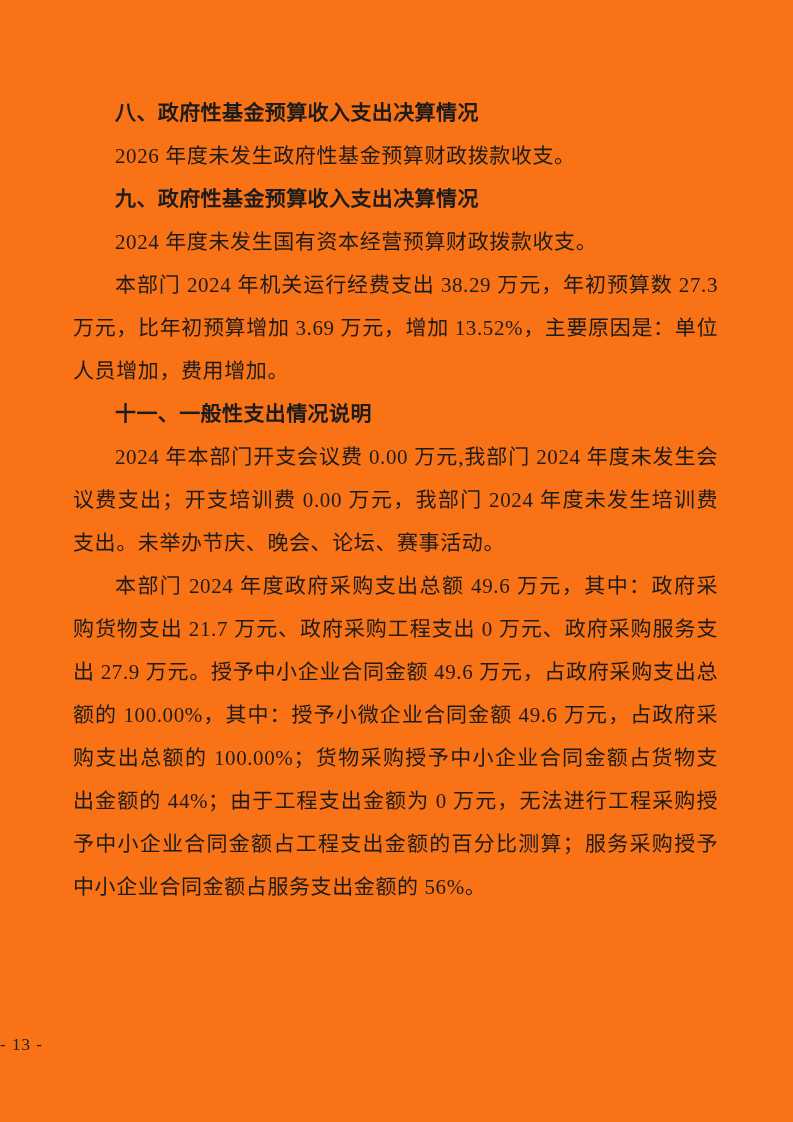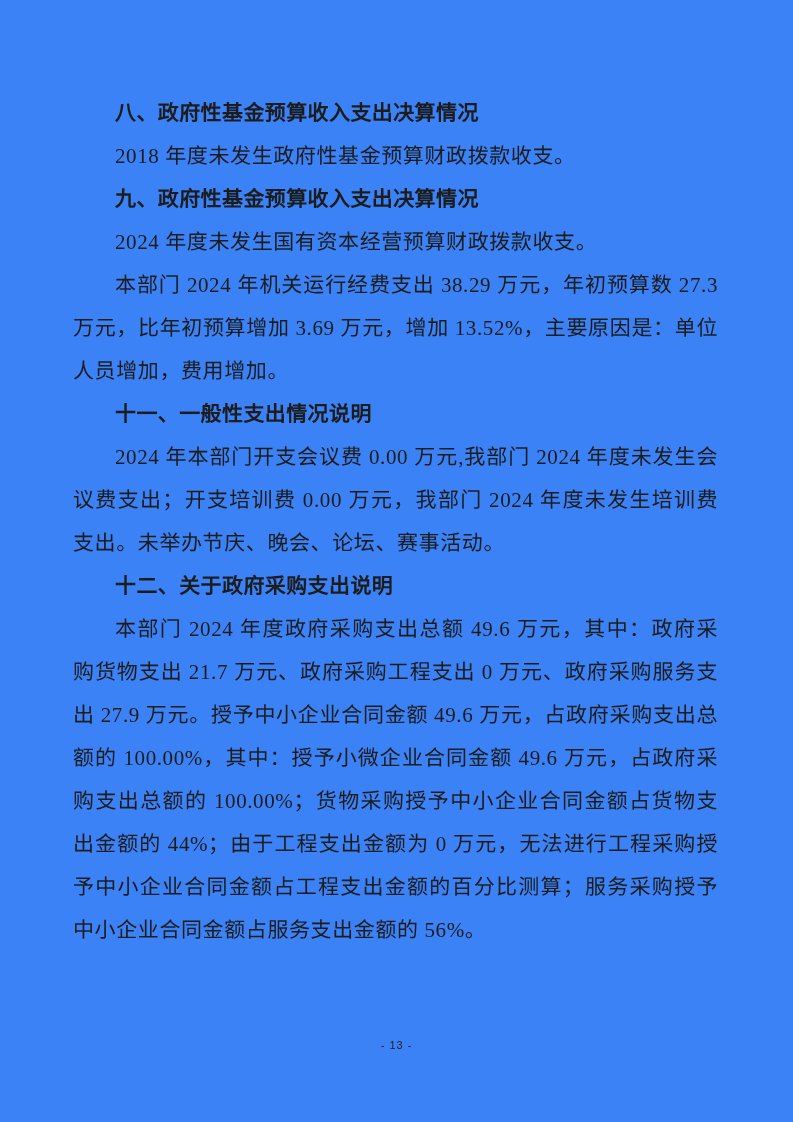--- a/index.html
+++ b/index.html
@@ -4,21 +4,21 @@
 <style>
   html, body {
     margin: 0;
     padding: 0;
     background: #ffffff;
   }
   .page {
     position: relative;
     width: 793px;
     height: 1122px;
-    background: #3b82f6;
+    background: #f97316;
     overflow: hidden;
     font-family: "Liberation Serif", "DejaVu Serif", serif;
     color: #1c1c1c;
   }
   .content {
     position: absolute;
     left: 73px;
     top: 92px;
     width: 645px;
     font-size: 21px;
@@ -32,37 +32,35 @@
   }
   .heading {
     font-weight: 700;
     letter-spacing: 0.4px;
   }
   .page-number {
     position: absolute;
     top: 1036px;
     left: 0;
     right: 0;
-    text-align: center;
-    font-family: Liberation Sans, sans-serif;
-    font-size: 11px;
+    font-family: Liberation Serif, serif;
+    font-size: 17px;
     line-height: 18px;
     color: #222222;
     letter-spacing: 1px;
   }
 </style>
 </head>
 <body>
 
 <div class="page">
   <main class="content">
     <p class="blk heading">八、政府性基金预算收入支出决算情况</p>
-    <p class="blk">2018 年度未发生政府性基金预算财政拨款收支。</p>
+    <p class="blk">2026 年度未发生政府性基金预算财政拨款收支。</p>
     <p class="blk heading">九、政府性基金预算收入支出决算情况</p>
     <p class="blk">2024 年度未发生国有资本经营预算财政拨款收支。</p>
     <p class="blk">本部门 2024 年机关运行经费支出 38.29 万元，年初预算数 27.3 万元，比年初预算增加 3.69 万元，增加 13.52%，主要原因是：单位人员增加，费用增加。</p>
     <p class="blk heading">十一、一般性支出情况说明</p>
     <p class="blk">2024 年本部门开支会议费 0.00 万元,我部门 2024 年度未发生会议费支出；开支培训费 0.00 万元，我部门 2024 年度未发生培训费支出。未举办节庆、晚会、论坛、赛事活动。</p>
-    <p class="blk heading">十二、关于政府采购支出说明</p>
     <p class="blk">本部门 2024 年度政府采购支出总额 49.6 万元，其中：政府采购货物支出 21.7 万元、政府采购工程支出 0 万元、政府采购服务支出 27.9 万元。授予中小企业合同金额 49.6 万元，占政府采购支出总额的 100.00%，其中：授予小微企业合同金额 49.6 万元，占政府采购支出总额的 100.00%；货物采购授予中小企业合同金额占货物支出金额的 44%；由于工程支出金额为 0 万元，无法进行工程采购授予中小企业合同金额占工程支出金额的百分比测算；服务采购授予中小企业合同金额占服务支出金额的 56%。</p>
   </main>
   <div class="page-number">- 13 -</div>
 </div>
 
 </body></html>

